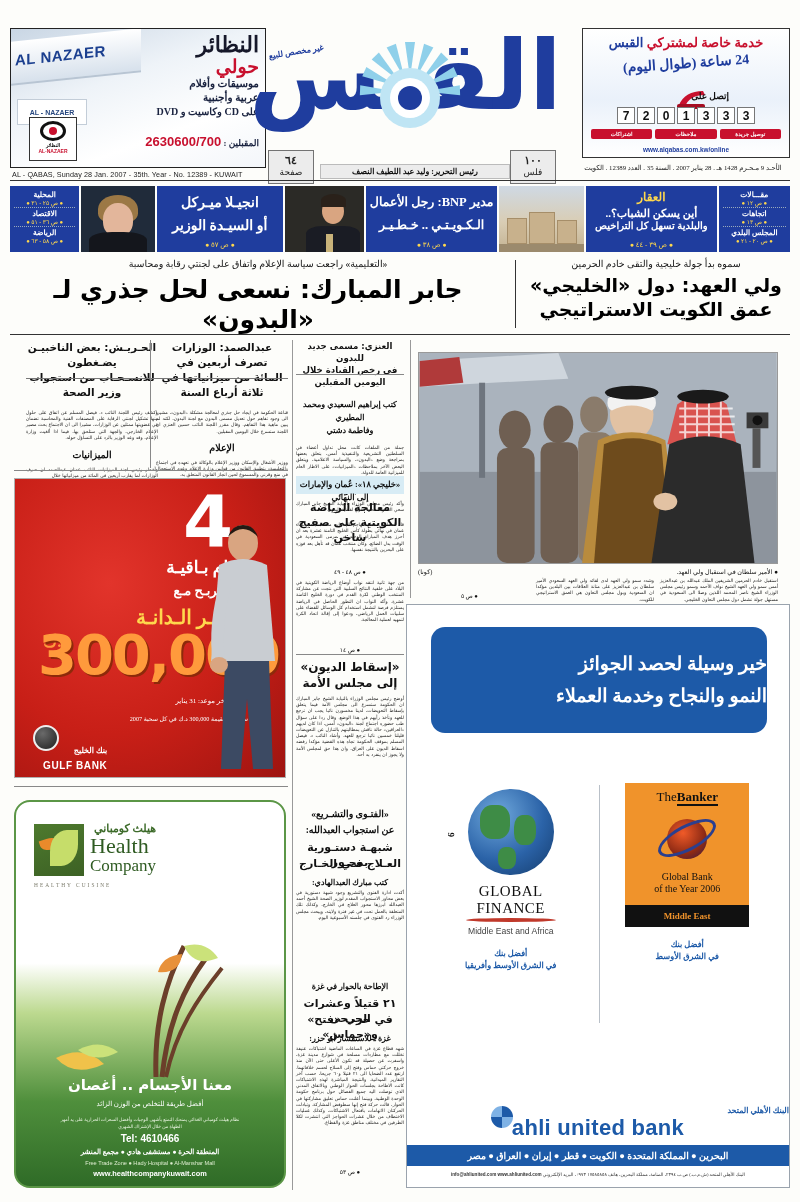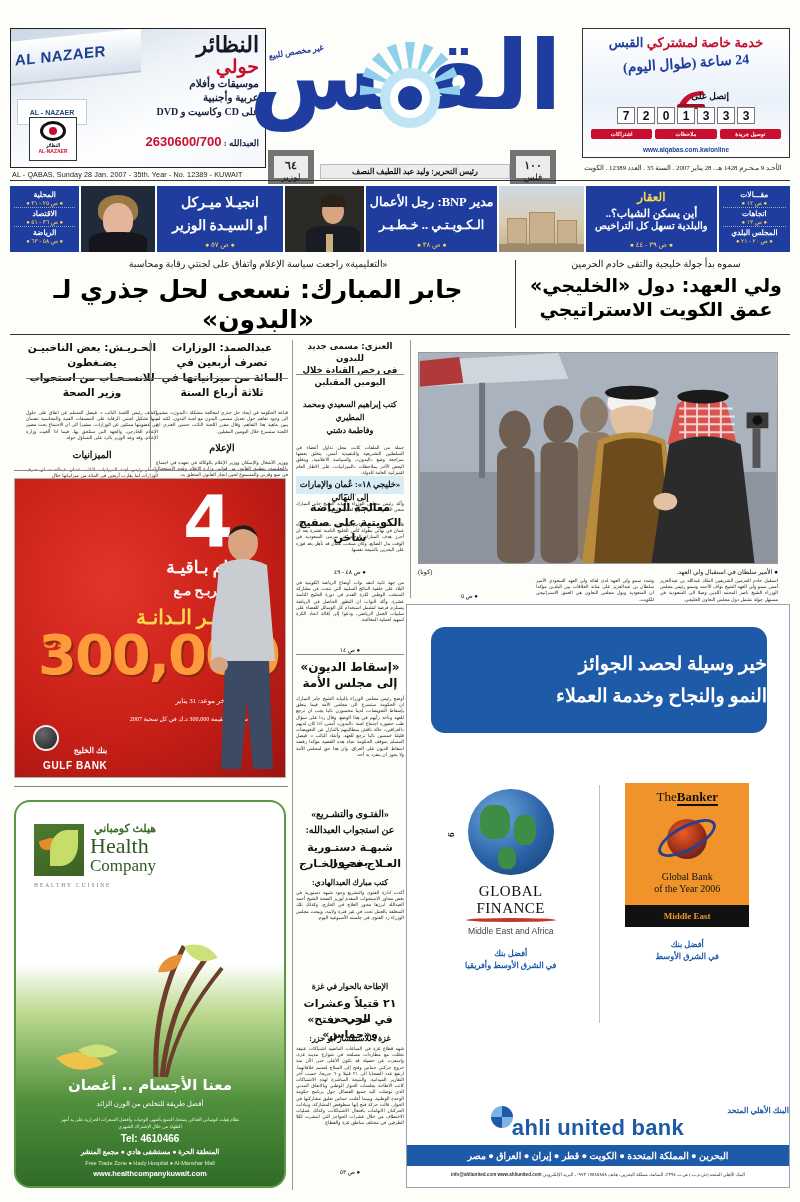--- a/index.html
+++ b/index.html
@@ -103,21 +103,21 @@
   }
   #masthead .burst{
     position:absolute; left:94px; top:18px; width:108px; height:100px; pointer-events:none;
   }
   #masthead .notforsale{
     position:absolute; right:238px; top:26px; width:64px;
     font-size:8px; color:#1f3d9e; transform:rotate(-9deg); font-weight:bold;
   }
   .priceBox, .pagesBox{
     position:absolute; top:128px; width:46px; height:34px;
-    background:#ececec; border:6px solid #737373; text-align:center; padding-top:3px;
+    background:#ececec; border:1px solid #737373; text-align:center; padding-top:3px;
   }
   .priceBox{ right:6px; } .pagesBox{ left:6px; }
   .priceBox .n,.pagesBox .n{ font-size:11px; color:#222; line-height:12px; font-weight:bold;}
   .priceBox .u,.pagesBox .u{ font-size:9px; color:#222; line-height:12px;}
   #editor{
     position:absolute; left:58px; top:142px; width:190px; text-align:center;
     background:#ececec; border:1px solid #bbb; font-size:8px; padding:2px 0; font-weight:bold; color:#111;
   }
 
   
@@ -388,21 +388,21 @@
       </div>
 
       <div class="arcol">
         <div class="l1">النظائر</div>
         <div class="l2">حولي</div>
         <div class="l3">موسيقات وأفلام</div>
         <div class="l4">عربية وأجنبية</div>
         <div class="l5">على CD وكاسيت و DVD</div>
       </div>
       <div class="phone">
-        <span>العبدالله :</span>
+        <span>المقبلين :</span>
         <b>2630600/700</b>
       </div>
     </div>
     <div class="abs" id="eng-line">AL - QABAS, Sunday 28 Jan. 2007 - 35th. Year - No. 12389 - KUWAIT</div>
 
     <div class="abs" id="masthead">
       <div class="logoWrap">
         <div class="qabas">القبس</div>
         <svg class="burst" viewBox="0 0 108 100">
           <g fill="#8fd0ea">
@@ -423,21 +423,21 @@
           <circle cx="54" cy="58" r="12" fill="#1f3d9e"></circle>
         </svg>
         <div class="notforsale">غير مخصص للبيع</div>
       </div>
       <div class="priceBox">
         <div class="n">١٠٠</div>
         <div class="u">فلس</div>
       </div>
       <div class="pagesBox">
         <div class="n">٦٤</div>
-        <div class="u">لوزير</div>
+        <div class="u">صفحة</div>
       </div>
       <div id="editor">رئيس التحرير: وليد عبد اللطيف النصف</div>
     </div>
 
     <div class="abs" id="ad-service">
       <div class="hdr">
         <span>خدمة خاصة لمشتركي</span>
         <span class="blue">القبس</span>
       </div>
       <div class="h24">24 ساعة (طوال اليوم)</div>

